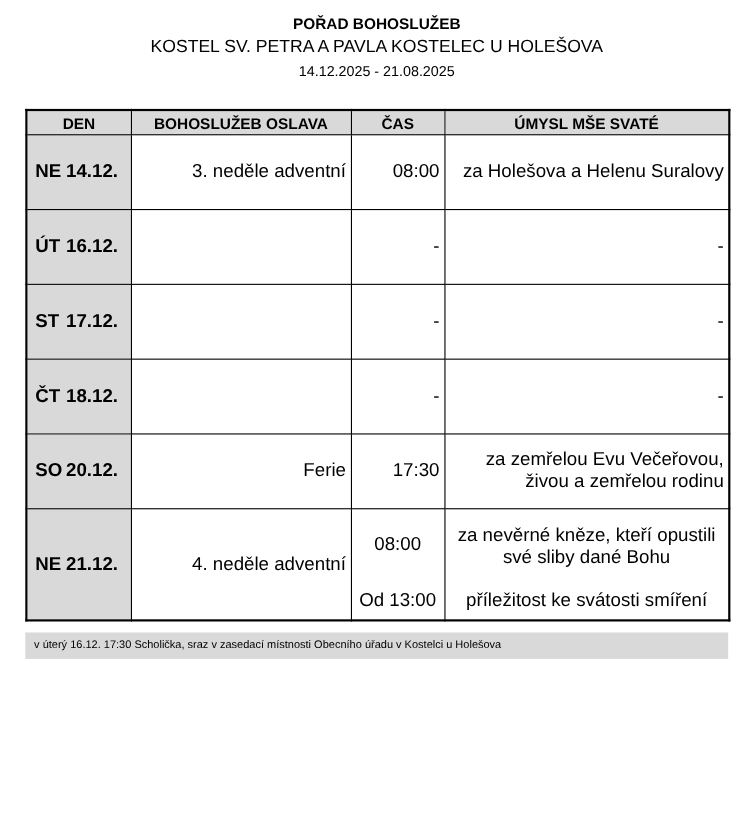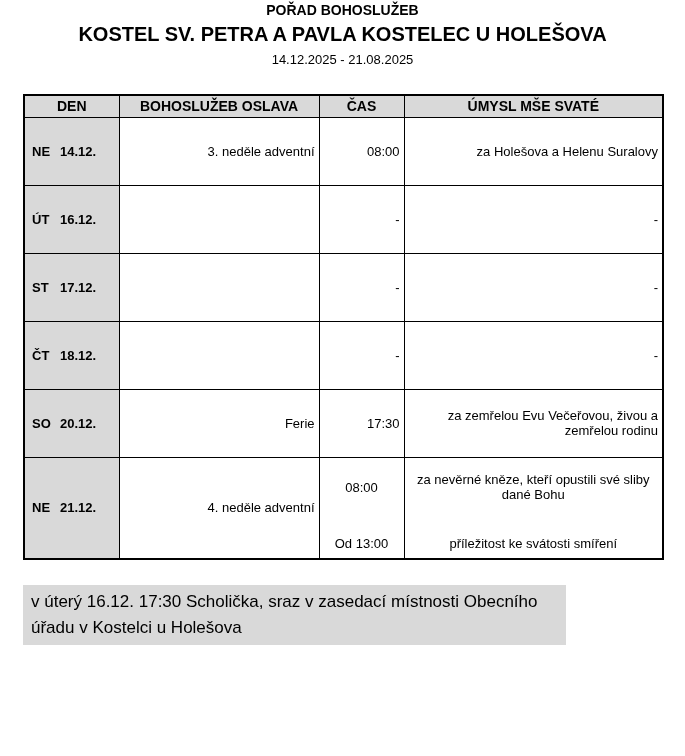--- a/index.html
+++ b/index.html
@@ -6,50 +6,50 @@
     margin: 0;
     padding: 0;
     background: #ffffff;
     color: #000000;
     font-family: "Liberation Sans", sans-serif;
   }
   .page {
     width: 685px;
     height: 756px;
     box-sizing: border-box;
-    padding: 0 23px 0 23px;
+    padding: 11px 23px 0 23px;
     background: #ffffff;
     overflow: hidden;
   }
   .doc-header { text-align: center; }
   .title {
     font-size: 14px;
     font-weight: bold;
     line-height: 1.45;
   }
   .subtitle {
-    font-size: 20px;
-    font-weight: bold;
+    font-size: 16px;
+    font-weight: normal;
     line-height: 1.45;
   }
   .daterange {
     font-size: 13px;
     line-height: 1.45;
     margin-top: 2px;
   }
   table.schedule {
     border-collapse: collapse;
     table-layout: fixed;
     width: 639px;
     margin-top: 24px;
     border: 2px solid var(--border, #000);
   }
   .schedule th, .schedule td {
     border: 1px solid var(--border, #000);
-    font-size: 13px;
+    font-size: 17px;
     padding: 2px 4px;
     box-sizing: border-box;
     vertical-align: middle;
     overflow: hidden;
   }
   col.c-den    { width: 95px; }
   col.c-oslava { width: 200px; }
   col.c-cas    { width: 85px; }
   col.c-umysl  { width: 259px; }
   .schedule thead tr { height: 22px; }
@@ -81,25 +81,25 @@
     justify-content: space-between;
     padding: 22px 4px 5px 4px;
     box-sizing: border-box;
     align-items: center;
   }
   .stack-umysl {
     padding-top: 14px;
   }
   .stack > div { width: 100%; }
   .footer-note {
-    margin-top: 25px;
-    width: 543px;
+    margin-top: 10px;
+    width: 639px;
     box-sizing: border-box;
     background: var(--footer-bg, #d9d9d9);
-    font-size: 17px;
+    font-size: 10px;
     line-height: 1.5;
     padding: 4px 8px 5px 8px;
   }
 </style>
 </head>
 <body>
 
 <div class="page">
 
   <div class="doc-header">

